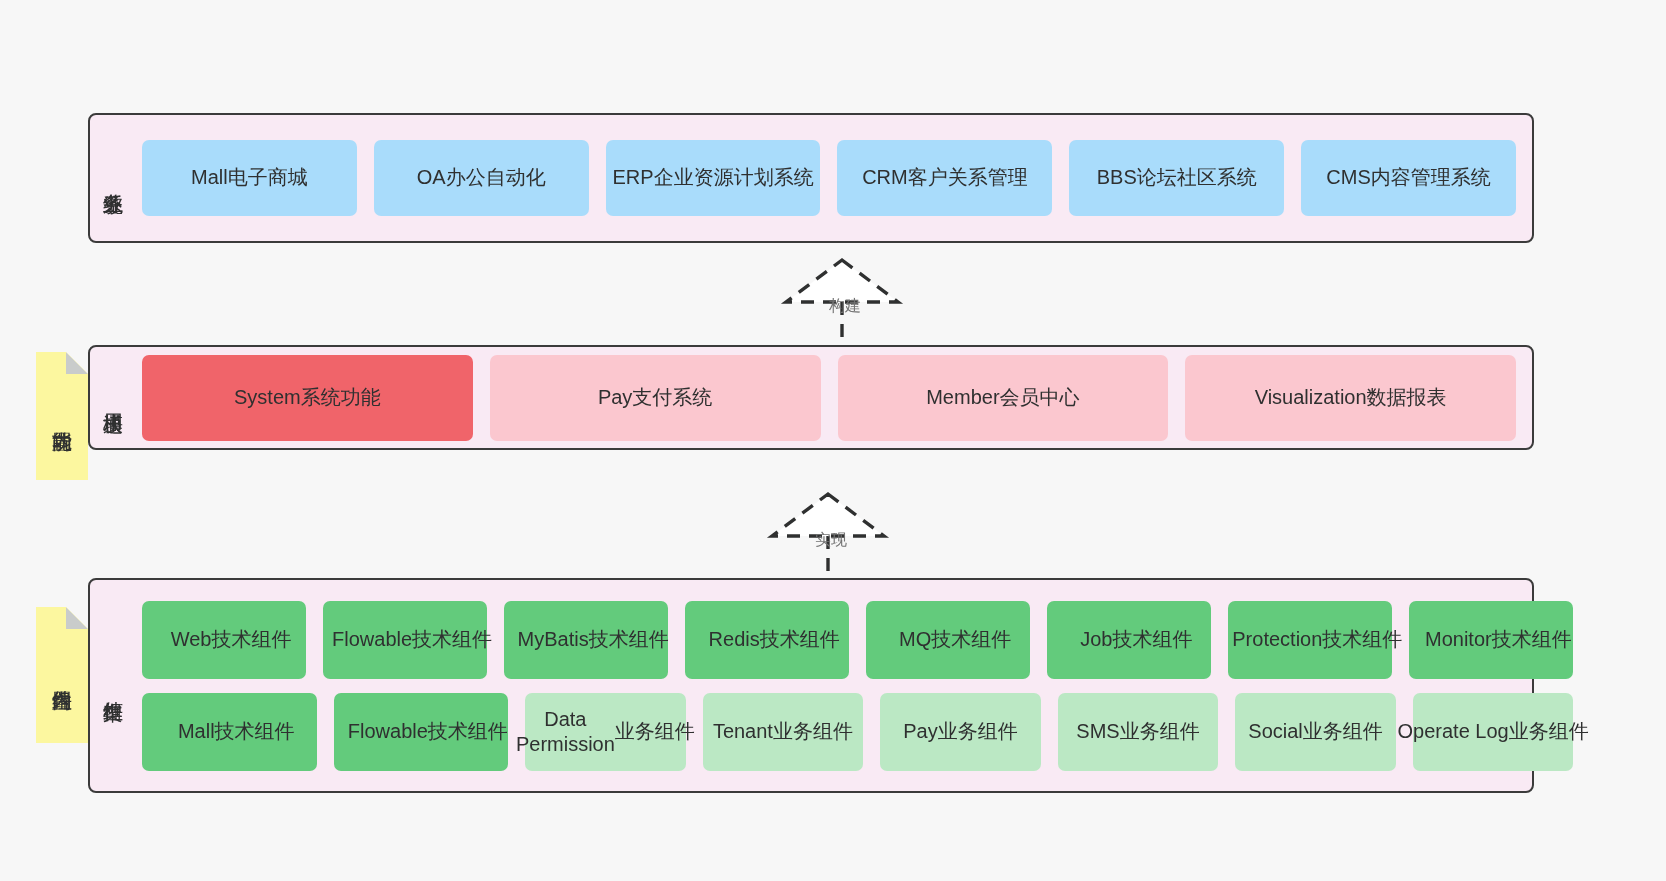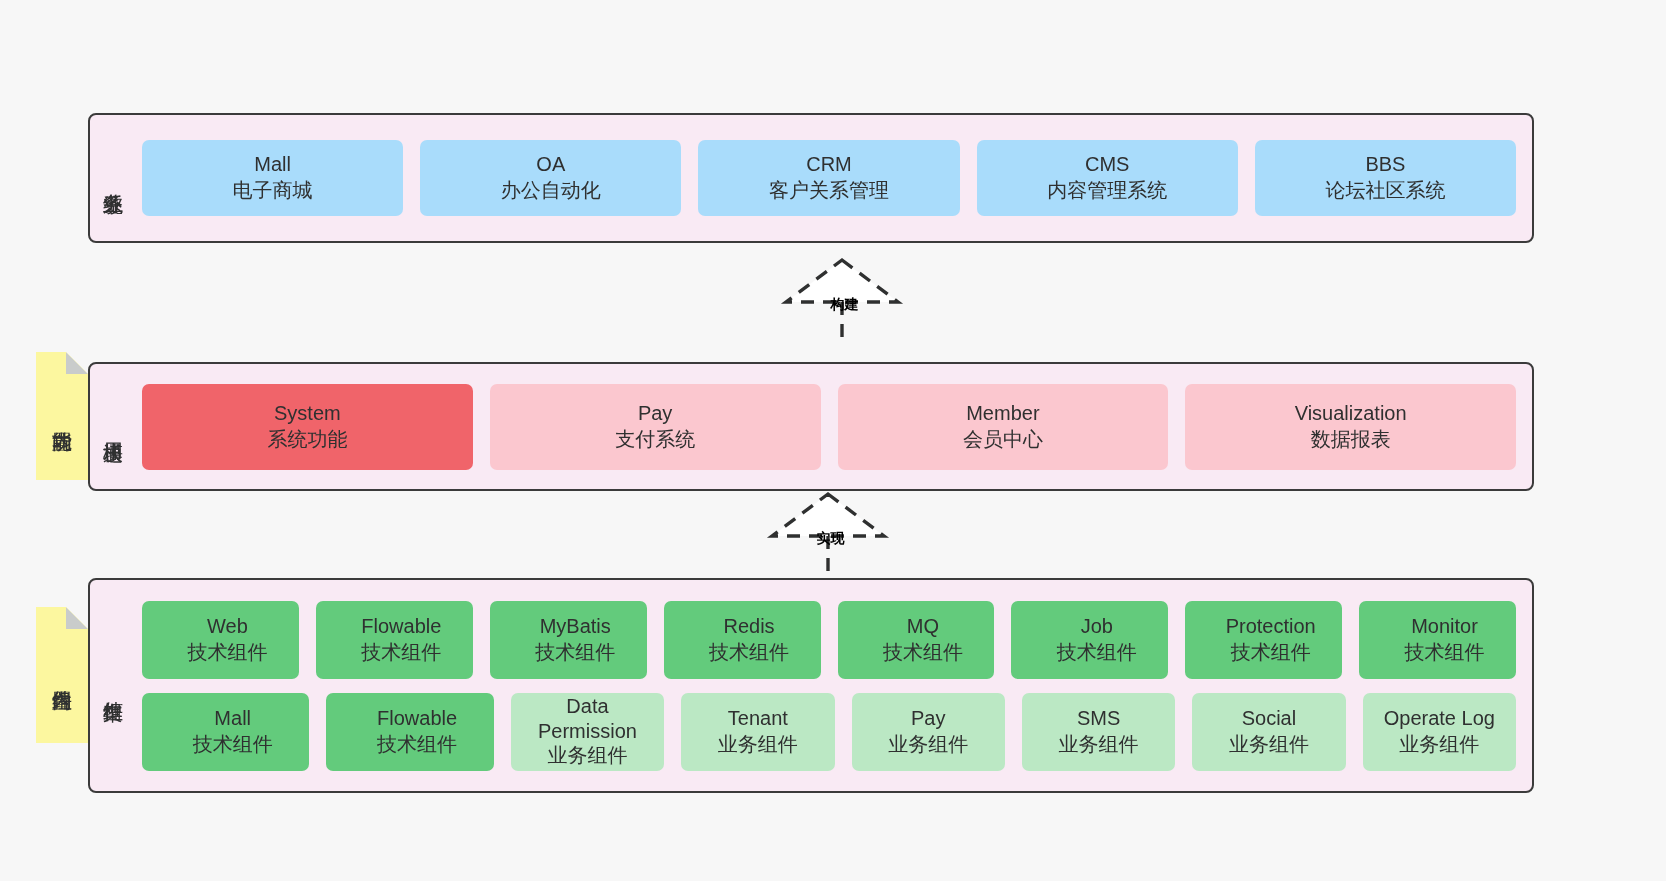--- a/index.html
+++ b/index.html
@@ -61,21 +61,21 @@
     display: flex;
     gap: 17px;
   }
 
   
   .card {
     flex: 1 1 0;
     min-width: 0;
     border-radius: 7px;
     display: flex;
-    flex-direction: column;
+    flex-direction: row;
     align-items: center;
     justify-content: center;
     text-align: center;
     font-size: 20px;
     line-height: 1.28;
     color: #2f3030;
     box-sizing: border-box;
     padding: 4px 6px;
   }
   .card .t-en { white-space: nowrap; }
@@ -128,26 +128,25 @@
   .connector svg {
     position: absolute;
     inset: 0;
     overflow: visible;
   }
   .connector .conn-label {
     position: absolute;
     left: 50%;
     top: 44px;
     transform: translateX(-42%);
-    font-size: 14px;
-    color: #000000;
+    font-size: 16px;
+    color: #737373;
     background: transparent;
     white-space: nowrap;
     padding: 0 2px;
-    font-weight: bold;
   }
 </style>
 </head>
 <body>
 
 <div class="canvas">
 
   <div class="layer" id="layer-business-system" style="left:88px; top:113px; width:1446px; height:130px;">
     <div class="layer-title">业务系统</div>
     <div class="layer-body">
@@ -156,55 +155,59 @@
         <div class="card blue">
           <span class="t-en">Mall</span>
           <span class="t-cn">电子商城</span>
         </div>
 
         <div class="card blue">
           <span class="t-en">OA</span>
           <span class="t-cn">办公自动化</span>
         </div>
 
+        <div class="card blue">
+          <span class="t-en">ERP</span>
+          <span class="t-cn">企业资源计划系统</span>
+        </div>
 
         <div class="card blue">
           <span class="t-en">CRM</span>
           <span class="t-cn">客户关系管理</span>
         </div>
 
         <div class="card blue">
+          <span class="t-en">BBS</span>
+          <span class="t-cn">论坛社区系统</span>
+        </div>
+
+        <div class="card blue">
           <span class="t-en">CMS</span>
           <span class="t-cn">内容管理系统</span>
-        </div>
-
-        <div class="card blue">
-          <span class="t-en">BBS</span>
-          <span class="t-cn">论坛社区系统</span>
         </div>
 
       </div>
     </div>
   </div>
 
   <div class="connector" style="left:757px; top:252px;">
     <svg viewBox="0 0 170 96" preserveAspectRatio="none" aria-hidden="true">
       <path d="M 85 8 L 141 50 L 29 50 Z" fill="#ffffff" stroke="#2f3030" stroke-width="3.4" stroke-dasharray="13 9" stroke-linejoin="miter"></path>
       <path d="M 85 50 L 85 94" fill="none" stroke="#2f3030" stroke-width="3.4" stroke-dasharray="13 9"></path>
       <path d="M 70 52 L 70 94" fill="none" stroke="#2f3030" stroke-width="3.4" stroke-dasharray="13 9" opacity="0"></path>
     </svg>
     <span class="conn-label">构建</span>
   </div>
 
   <div class="note" style="left:36px; top:352px; width:52px; height:128px;">
     <span class="fold"></span>
     <span>内置功能</span>
   </div>
 
-  <div class="layer" id="layer-common-module" style="left:88px; top:362px; width:1446px; height:129px;">
+  <div class="layer" id="layer-common-module" style="left:88px; top:345px; width:1446px; height:105px;">
     <div class="layer-title">通用模块</div>
     <div class="layer-body">
       <div class="card-row">
 
         <div class="card red">
           <span class="t-en">System</span>
           <span class="t-cn">系统功能</span>
         </div>
 
 

